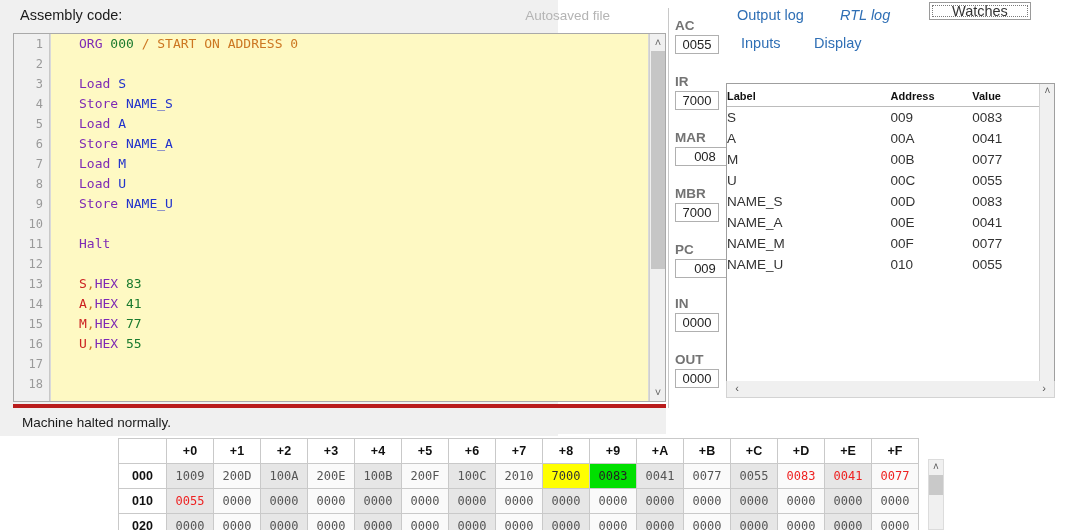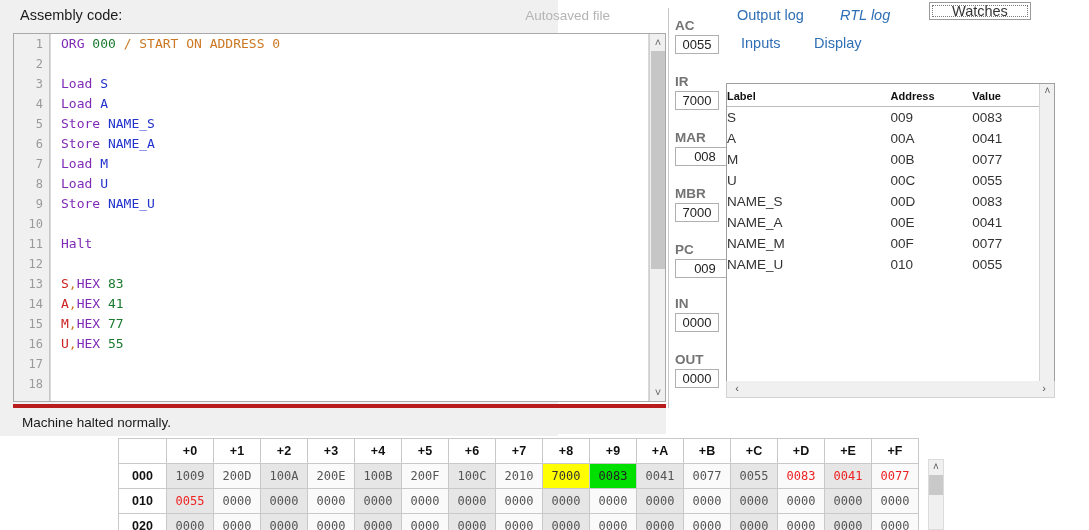--- a/index.html
+++ b/index.html
@@ -42,22 +42,22 @@
     border-right: 1px solid #c8c8c8;
   }
   .gutter .ln {
     height: 20px; line-height: 20px;
     text-align: right; padding-right: 6px;
     font-family: "DejaVu Sans Mono", monospace;
     font-size: 12px; color: #9a9a9a;
   }
   .code {
     position: absolute; left: 37px; top: 0; right: 17px; height: 100%;
-    background: #ffffff;
-    padding-left: 10px;
+    background: #fef9c3;
+    padding-left: 28px;
     font-family: "DejaVu Sans Mono", monospace;
     font-size: 13px;
   }
   .code .cl { height: 20px; line-height: 20px; white-space: pre; }
   .tok-kw   { color: #7e2ab5; }
   .tok-sym  { color: #2233cc; }
   .tok-num  { color: #1a7a2e; }
   .tok-cmt  { color: #cc7722; }
   .tok-lbl  { color: #cc2222; }
   .tok-pun  { color: #cc7722; }
@@ -250,22 +250,22 @@
           <div class="ln">14</div>
           <div class="ln">15</div>
           <div class="ln">16</div>
           <div class="ln">17</div>
           <div class="ln">18</div>
         </div>
       <div class="code" id="codearea">
           <div class="cl"><span class="tok-kw">ORG</span><span> </span><span class="tok-num">000</span><span> </span><span class="tok-cmt">/ START ON ADDRESS 0</span></div>
           <div class="cl">&nbsp;</div>
           <div class="cl"><span class="tok-kw">Load</span><span> </span><span class="tok-sym">S</span></div>
+          <div class="cl"><span class="tok-kw">Store</span><span> </span><span class="tok-sym">NAME_S</span></div>
           <div class="cl"><span class="tok-kw">Load</span><span> </span><span class="tok-sym">A</span></div>
-          <div class="cl"><span class="tok-kw">Store</span><span> </span><span class="tok-sym">NAME_S</span></div>
           <div class="cl"><span class="tok-kw">Store</span><span> </span><span class="tok-sym">NAME_A</span></div>
           <div class="cl"><span class="tok-kw">Load</span><span> </span><span class="tok-sym">M</span></div>
           <div class="cl"><span class="tok-kw">Load</span><span> </span><span class="tok-sym">U</span></div>
           <div class="cl"><span class="tok-kw">Store</span><span> </span><span class="tok-sym">NAME_U</span></div>
           <div class="cl">&nbsp;</div>
           <div class="cl"><span class="tok-kw">Halt</span></div>
           <div class="cl">&nbsp;</div>
           <div class="cl"><span class="tok-lbl">S</span><span class="tok-pun">,</span><span class="tok-kw">HEX</span><span> </span><span class="tok-num">83</span></div>
           <div class="cl"><span class="tok-lbl">A</span><span class="tok-pun">,</span><span class="tok-kw">HEX</span><span> </span><span class="tok-num">41</span></div>
           <div class="cl"><span class="tok-lbl">M</span><span class="tok-pun">,</span><span class="tok-kw">HEX</span><span> </span><span class="tok-num">77</span></div>

